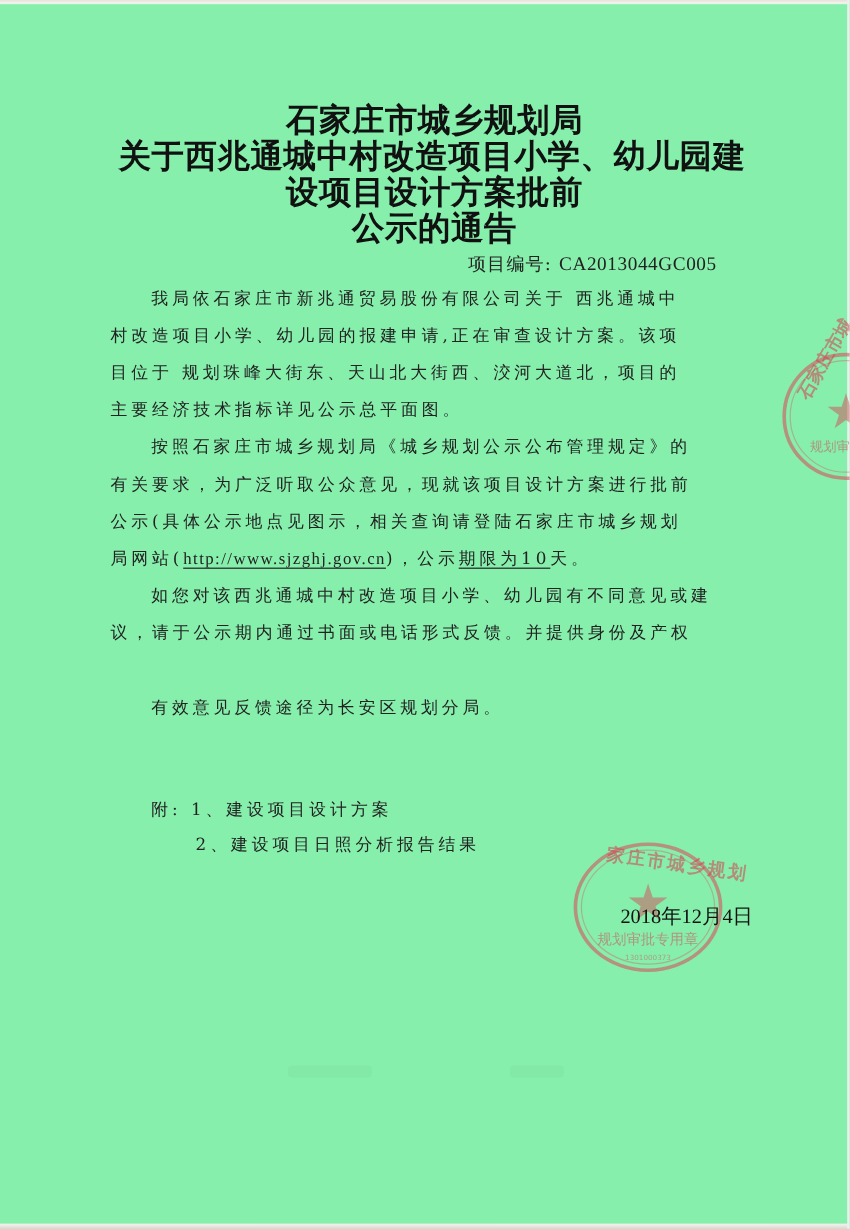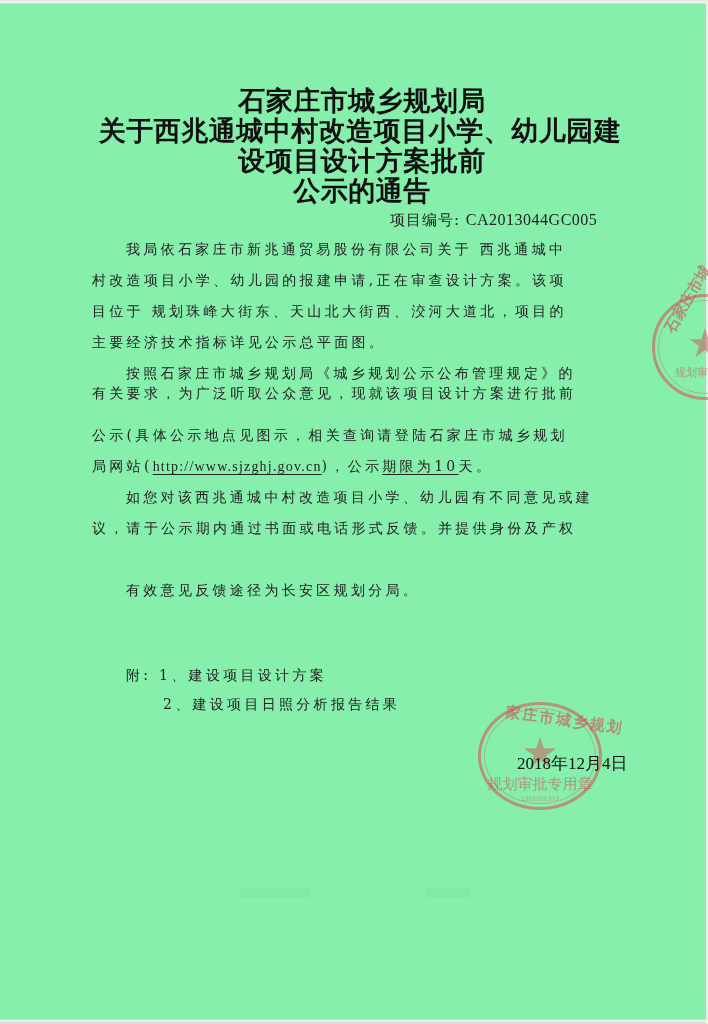--- a/index.html
+++ b/index.html
@@ -48,21 +48,21 @@
       color: rgba(215,60,80,0.5); font-family: "DejaVu Sans", sans-serif; white-space: nowrap; }
 
     .stamp-right { left: 652px; top: 294px; width: 106px; height: 106px; }
     .stamp-right .star { font-size: 40px; }
     .stamp-right .ring-text { left: 6px; top: 30px; font-size: 15px; transform: rotate(-60deg); transform-origin: left top; }
     .stamp-right .bottom-text { top: 68px; font-size: 11px; text-align: left; padding-left: 20px; }
 
     .stamp-main { left: 478px; top: 702px; width: 124px; height: 108px; }
     .stamp-main .star { font-size: 42px; }
     .stamp-main .ring-text { left: 24px; top: 6px; font-size: 15px; letter-spacing: 2px; transform: rotate(8deg); }
-    .stamp-main .bottom-text { top: 70px; font-size: 15px; }
+    .stamp-main .bottom-text { top: 70px; font-size: 12px; }
     .stamp-main .serial { position: absolute; left: 0; right: 0; top: 90px; text-align: center;
       font-size: 6px; color: rgba(215,60,80,0.45); font-family: "DejaVu Sans", sans-serif; }
 
     .smudge { position: absolute; top: 888px; height: 10px; background: rgba(0,0,0,0.025); border-radius: 3px; }
   </style>
 </head>
 <body>
 
 <div class="page">
   <div class="edge-top"></div>
@@ -78,21 +78,21 @@
     <span>项目编号:</span>
     <span class="code">CA2013044GC005</span>
   </div>
 
   <div class="line indent" style="top:238px">我局依石家庄市新兆通贸易股份有限公司关于 西兆通城中</div>
   <div class="line" style="top:269px">村改造项目小学、幼儿园的报建申请,正在审查设计方案。该项</div>
   <div class="line" style="top:300px">目位于 规划珠峰大街东、天山北大街西、洨河大道北，项目的</div>
   <div class="line" style="top:331px">主要经济技术指标详见公示总平面图。</div>
 
   <div class="line indent" style="top:362px">按照石家庄市城乡规划局《城乡规划公示公布管理规定》的</div>
-  <div class="line" style="top:382px">有关要求，为广泛听取公众意见，现就该项目设计方案进行批前</div>
+  <div class="line" style="top:393px">有关要求，为广泛听取公众意见，现就该项目设计方案进行批前</div>
   <div class="line" style="top:424px">公示(具体公示地点见图示，相关查询请登陆石家庄市城乡规划</div>
   <div class="line" style="top:455px">
     <span>局网站(</span><span class="u mono">http://www.sjzghj.gov.cn</span><span>)，公示</span><span class="u">期限为10</span><span>天。</span>
   </div>
 
   <div class="line indent" style="top:486px">如您对该西兆通城中村改造项目小学、幼儿园有不同意见或建</div>
   <div class="line" style="top:517px">议，请于公示期内通过书面或电话形式反馈。并提供身份及产权</div>
 
   <div class="line indent" style="top:579px">有效意见反馈途径为长安区规划分局。</div>
 

